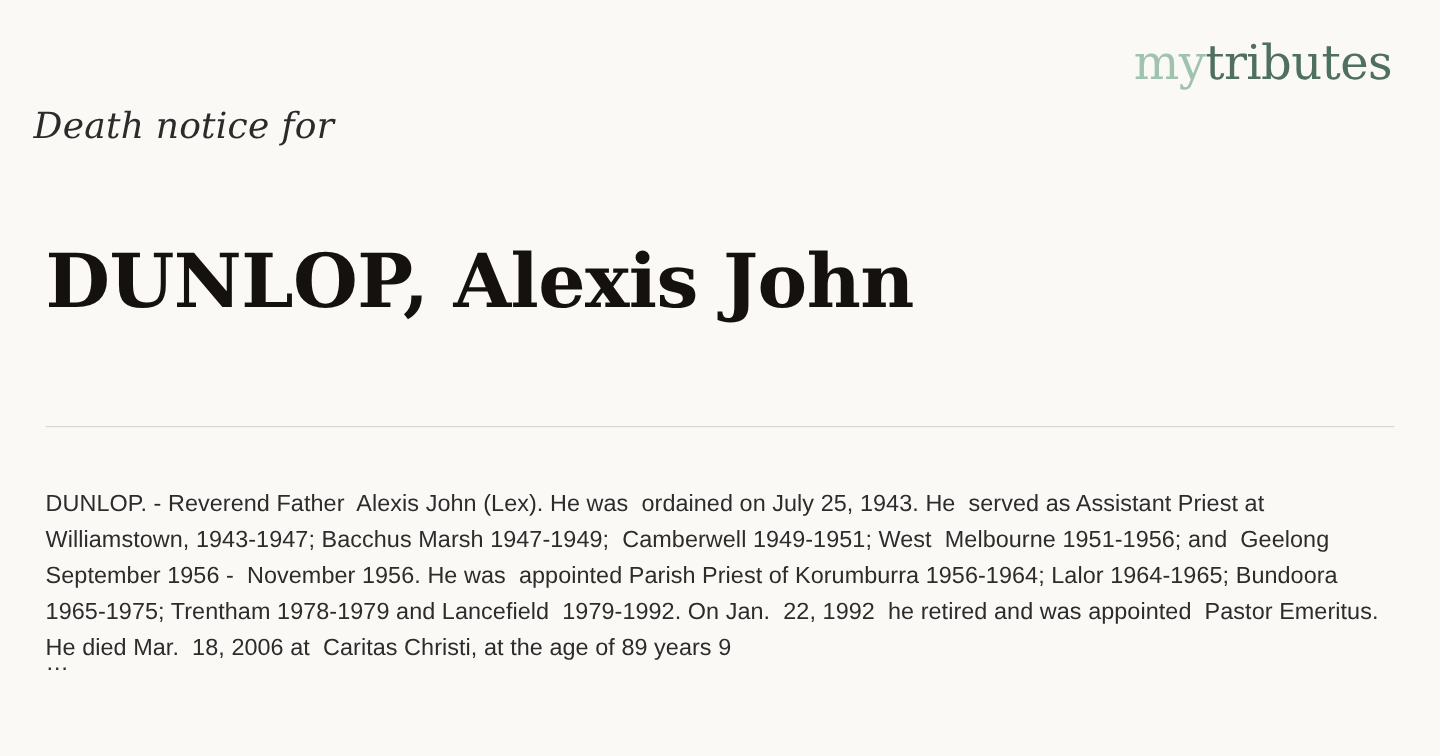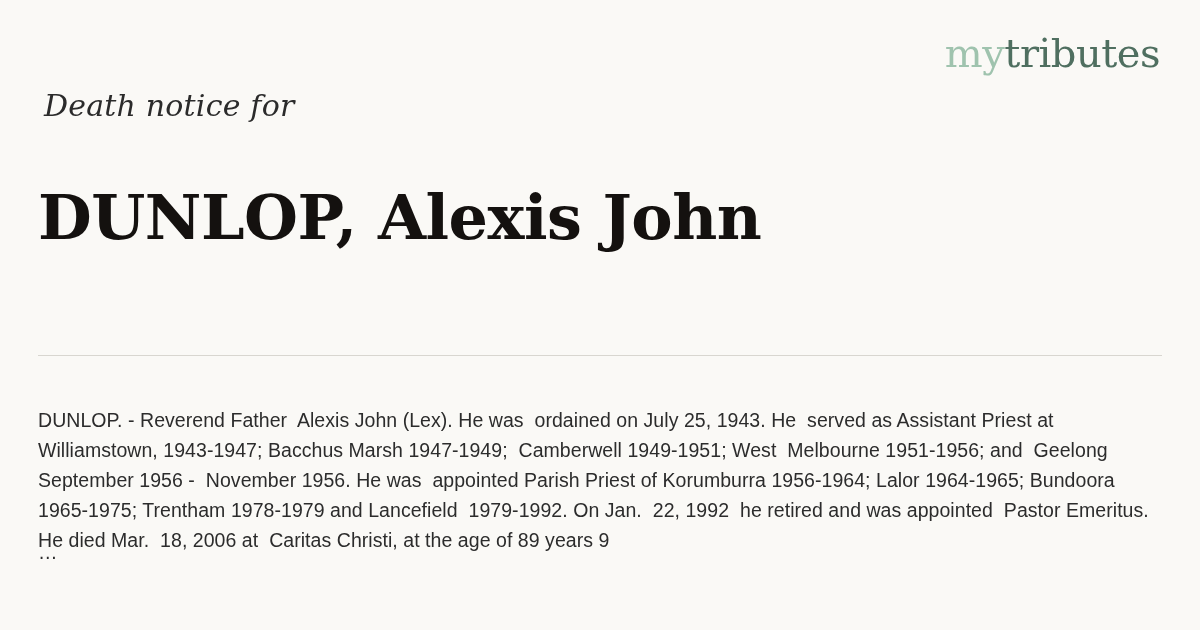--- a/index.html
+++ b/index.html
@@ -35,30 +35,30 @@
     color: #9fc3ae;
     font-weight: 400;
   }
   .brand .tributes {
     color: #4f6f60;
     font-weight: 400;
   }
   .kicker {
     position: absolute;
     top: 88px;
-    left: 44px;
+    left: 28px;
     font-family: "DejaVu Serif", "Liberation Serif", serif;
     font-style: italic;
     font-size: 30px;
     color: #2b2b2b;
     letter-spacing: 0.2px;
   }
   .headline {
     position: absolute;
-    top: 181px;
+    top: 198px;
     left: 38px;
     font-family: "DejaVu Serif", "Liberation Serif", serif;
     font-size: 62px;
     font-weight: 700;
     color: #14110f;
     letter-spacing: -0.5px;
     margin: 0;
   }
   .divider {
     position: absolute;

